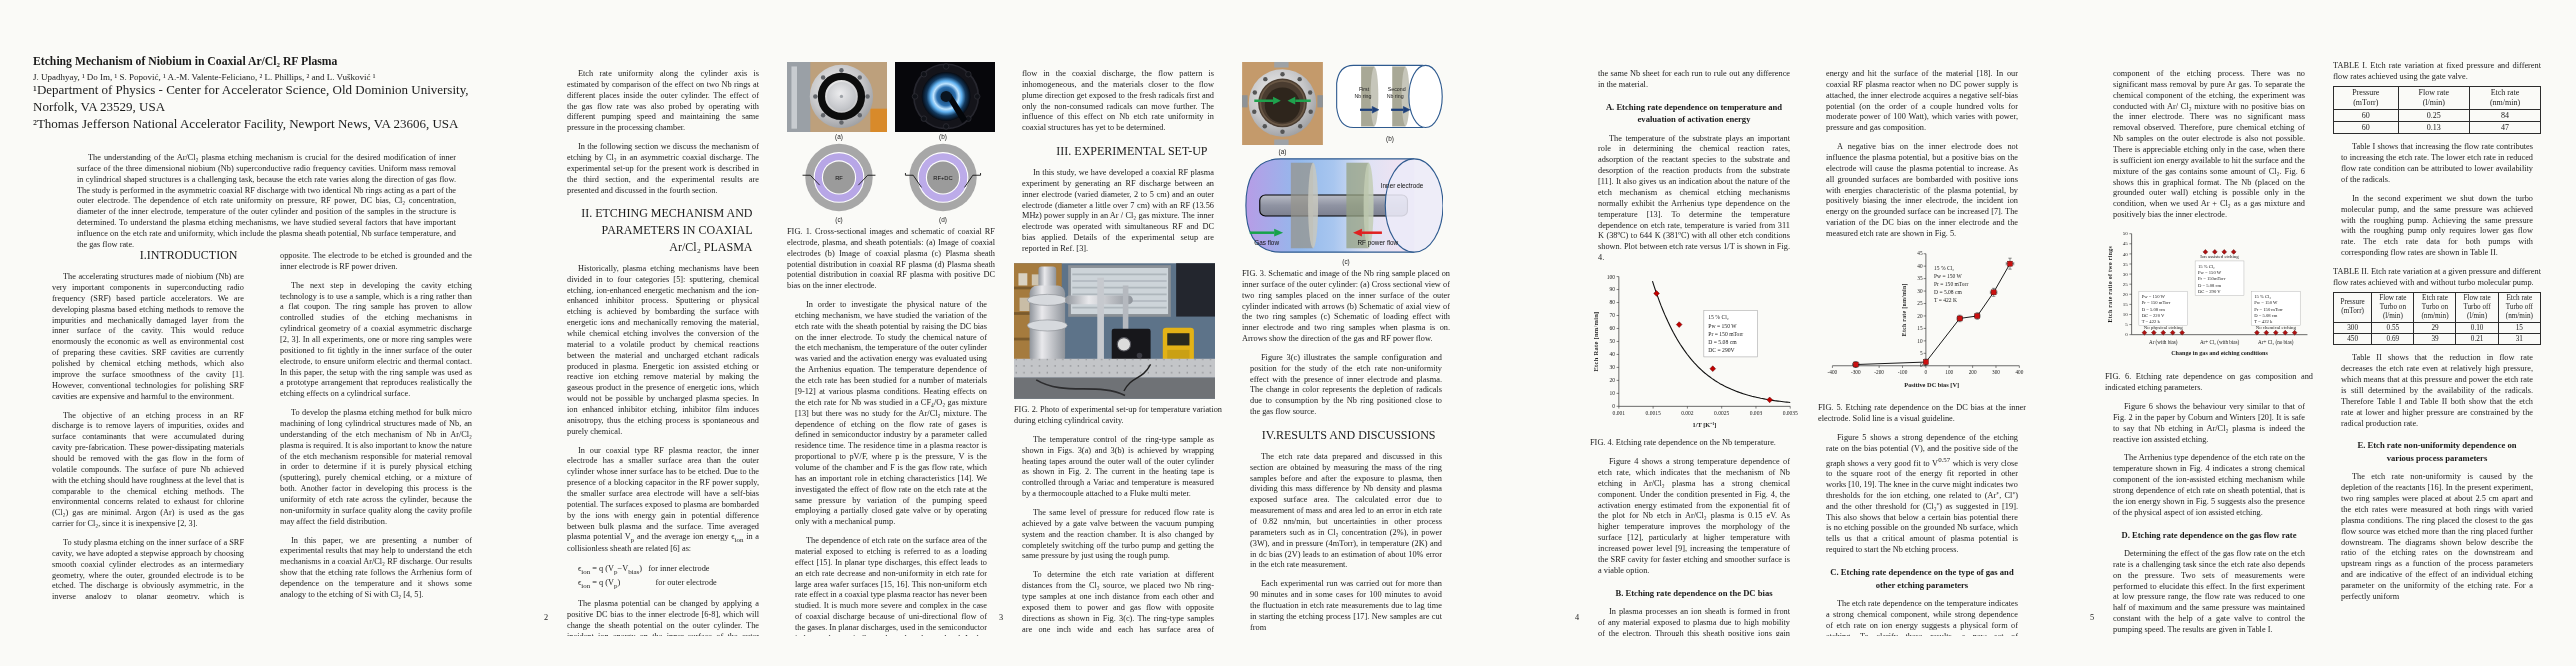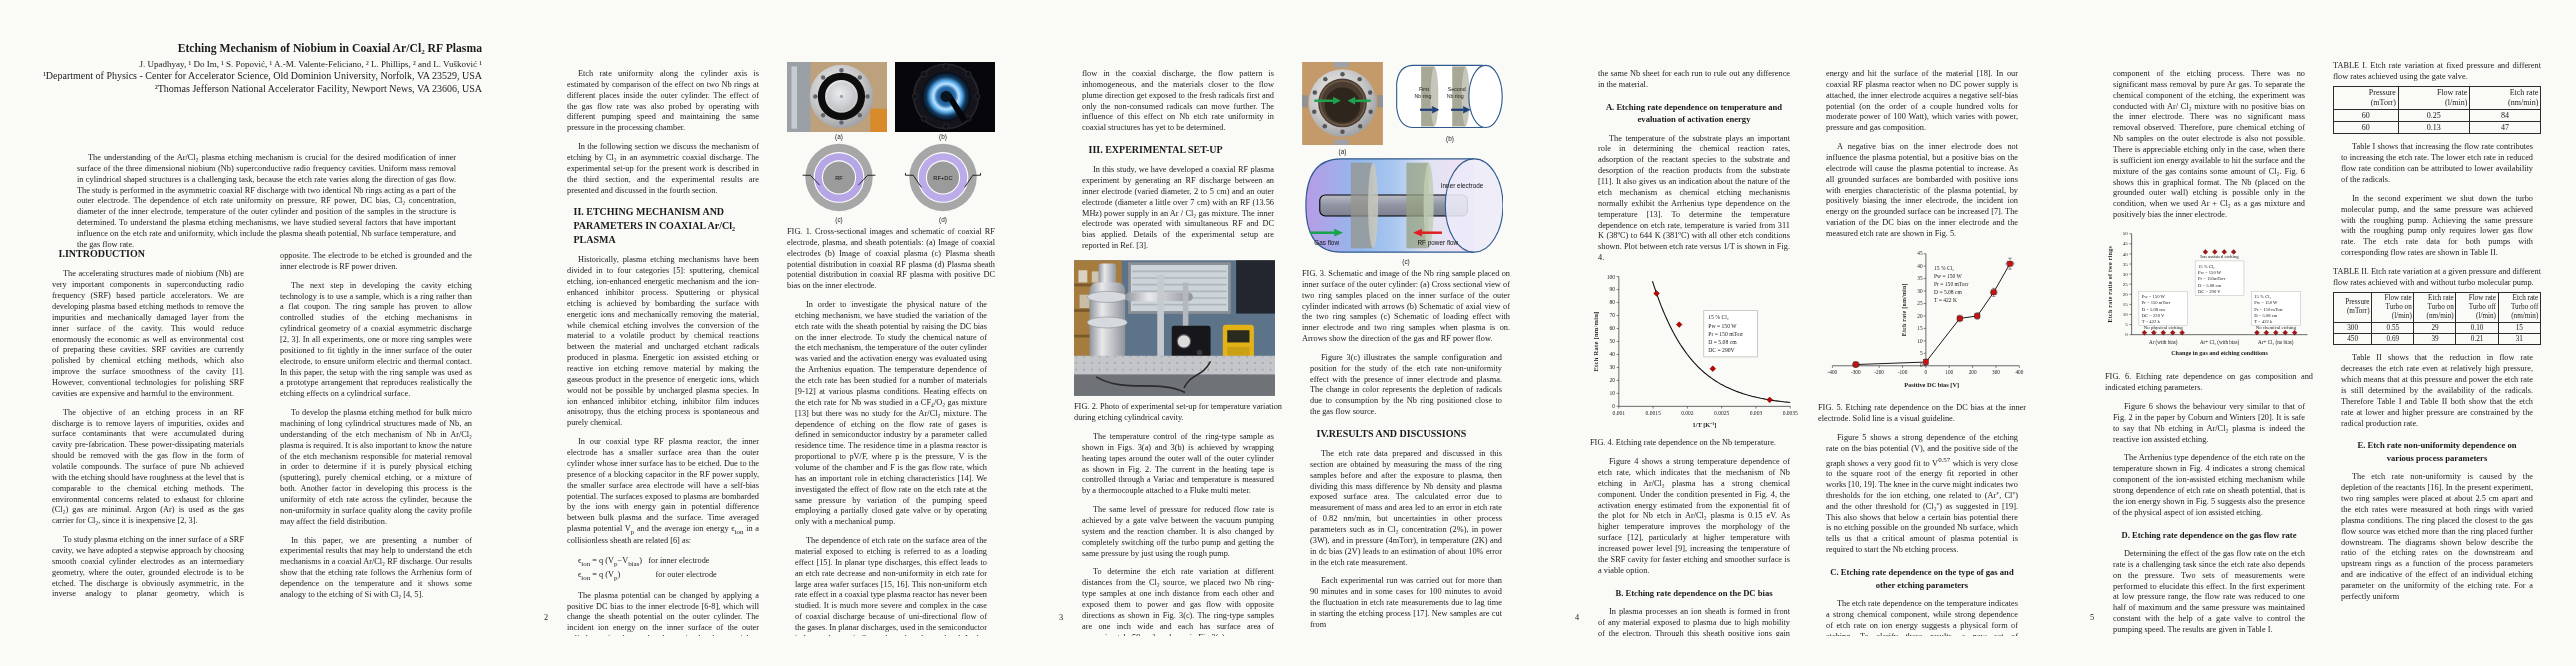--- a/index.html
+++ b/index.html
@@ -4,44 +4,44 @@
 <style>
   html,body{margin:0;padding:0;}
   body{font-family:"Liberation Serif", serif; color:#1b1b1b;}
   .canvas{position:relative;width:2576px;height:667px;background:#fafaf7;overflow:hidden;}
   .page{position:absolute;top:0;width:515px;height:667px;}
   .col{position:absolute;width:208px;top:61px;height:575px;overflow:hidden;}
   .col.left{left:44px;}
   .col.right{left:272px;}
   .para{margin:8px;text-align:justify;text-indent:11px;font-size:8.3px;line-height:1.31;}
   .para.noindent{text-indent:0;}
-  .sec-heading{text-align:left;font-weight:bold;font-size:10px;margin:9px 14.5px 6.7px;line-height:1.4;}
+  .sec-heading{text-align:right;font-weight:normal;font-size:12px;margin:9px 14.5px 6.7px;line-height:1.4;}
   .sub-heading{text-align:center;font-weight:bold;font-size:8.6px;margin:10px 11px 7.8px;line-height:1.45;}
   .caption{margin:4.4px 0 3.3px;text-align:justify;font-size:8.3px;line-height:1.3;}
   .pagenum{position:absolute;left:29px;top:613px;font-size:8.3px;}
   
-  .pheader{position:absolute;left:33px;top:42px;width:449px;text-align:right;}
+  .pheader{position:absolute;left:33px;top:55px;width:449px;text-align:left;}
   .ptitle{font-size:11.7px;font-weight:bold;line-height:1.25;}
   .pauthors{font-size:9px;margin-top:2.8px;}
-  .paffil{font-size:10px;line-height:1.3;}
+  .paffil{font-size:13px;line-height:1.3;}
   .abstract{position:absolute;left:77px;top:153px;width:379px;font-size:8.3px;line-height:1.31;text-align:justify;text-indent:11px;}
   
   .eqline{font-size:8.3px;line-height:1.5;margin-left:19px;}
   
   .fig{margin:1.1px 0 2.2px;}
   .figrow{display:flex;justify-content:space-between;align-items:flex-start;}
   .figlabels{display:flex;font-family:"Liberation Sans", sans-serif;font-size:6.4px;margin:0.6px 0 1.7px;}
   .figlabels span{flex:1;text-align:center;}
   .figcenterlabel{text-align:center;font-family:"Liberation Sans", sans-serif;font-size:6.4px;margin:0.6px 0 1.7px;}
   
   table{border-collapse:collapse;width:100%;margin:3.3px 0 5.6px;}
   th,td{border:0.8px solid #2c2c2c;text-align:center;padding:1.1px 1.7px;font-weight:normal;}
   .t1 th,.t1 td{font-size:8px;}
   .t2 th,.t2 td{font-size:7.2px;}
-  th{white-space:pre-line;line-height:1.25;text-align:right;}
+  th{white-space:pre-line;line-height:1.25;}
   td{font-size:8px;}
   .chart{margin:2.2px 0 0;}
 </style>
 </head>
 <body>
 
 <div class="canvas">
 
   <div class="page" style="left:0">
     <div class="pheader">
@@ -175,21 +175,21 @@
           <span>(d)</span>
         </div>
         <p class="caption">FIG. 1. Cross-sectional images and schemat­ic of coaxial RF electrode, plasma, and sheath potentials: (a) Image of coaxial electrodes (b) Image of coaxial plasma (c) Plasma sheath potential distribution in coaxial RF plasma (d) Plasma sheath potential distribution in coaxial RF plasma with positive DC bias on the inner electrode.</p>
       </div>
       <p class="para">In order to investigate the physical nature of the etching mechanism, we have studied the variation of the etch rate with the sheath potential by raising the DC bias on the inner electrode. To study the chemical nature of the etch mechanism, the temperature of the outer cylinder was varied and the activation energy was evaluated using the Arrhenius equation. The temperature dependence of the etch rate has been studied for a number of materials [9-12] at various plasma conditions. Heating effects on the etch rate for Nb was studied in a CF₄/O₂ gas mixture [13] but there was no study for the  Ar/Cl₂ mixture. The dependence of etching on the flow rate of gases is defined in semiconductor industry by a parameter called residence time. The residence time in a plasma reactor is proportional to pV/F, where p is the pressure, V is the volume of the chamber and F is the gas flow rate, which has an important role in etching characteristics [14]. We investigated the effect of flow rate on the etch rate at the same pressure by variation of the pumping speed employing a partially closed gate valve or by operating only with a mechanical pump.</p>
       <p class="para">The dependence of etch rate on the surface area of the material exposed to etching is referred to as a loading effect [15]. In planar type discharges, this effect leads to an etch rate decrease and non-uniformity in etch rate for large area wafer surfaces [15, 16]. This non-uniform etch rate effect in a coaxial type plasma reactor has never been studied. It is much more severe and complex in the case of coaxial discharge because of uni-directional flow of the gases. In planar discharges, used in the semiconductor industry, the gas is flown through a shower head.  In that case, all produced radicals are uniformly exposed to the full surface of the material to be etched. In the present design of gas</p>
     </div>
     <div class="pagenum">2</div>
   </div>
 
-  <div class="page" style="left:1030px">
+  <div class="page" style="left:970px">
     <div class="col left">
       <p class="para noindent">flow in the coaxial discharge, the flow pattern is inhomogeneous, and the materials closer to the flow plume direction get exposed to the fresh radicals first and only the non-consumed radicals can move further. The influence of this effect on Nb etch rate uniformity in coaxial structures has yet to be determined.</p>
       <h3 class="sec-heading">III. EXPERIMENTAL SET-UP</h3>
       <p class="para">In this study, we have developed a coaxial RF plasma experiment by generating an RF discharge between an inner electrode (varied diameter, 2 to 5 cm) and an outer electrode (diameter a little over 7 cm) with an RF (13.56 MHz) power supply in an Ar / Cl₂ gas mixture. The inner electrode was operated with simultaneous RF and DC bias applied. Details of the experimental setup are reported in Ref. [3].</p>
       <div class="fig">
         
         <svg width="201" height="136" viewBox="0 0 362 244">
           <defs>
             <linearGradient id="cylgrad" x1="0" y1="0" x2="1" y2="0">
               <stop offset="0%" stop-color="#8f949b"></stop>

